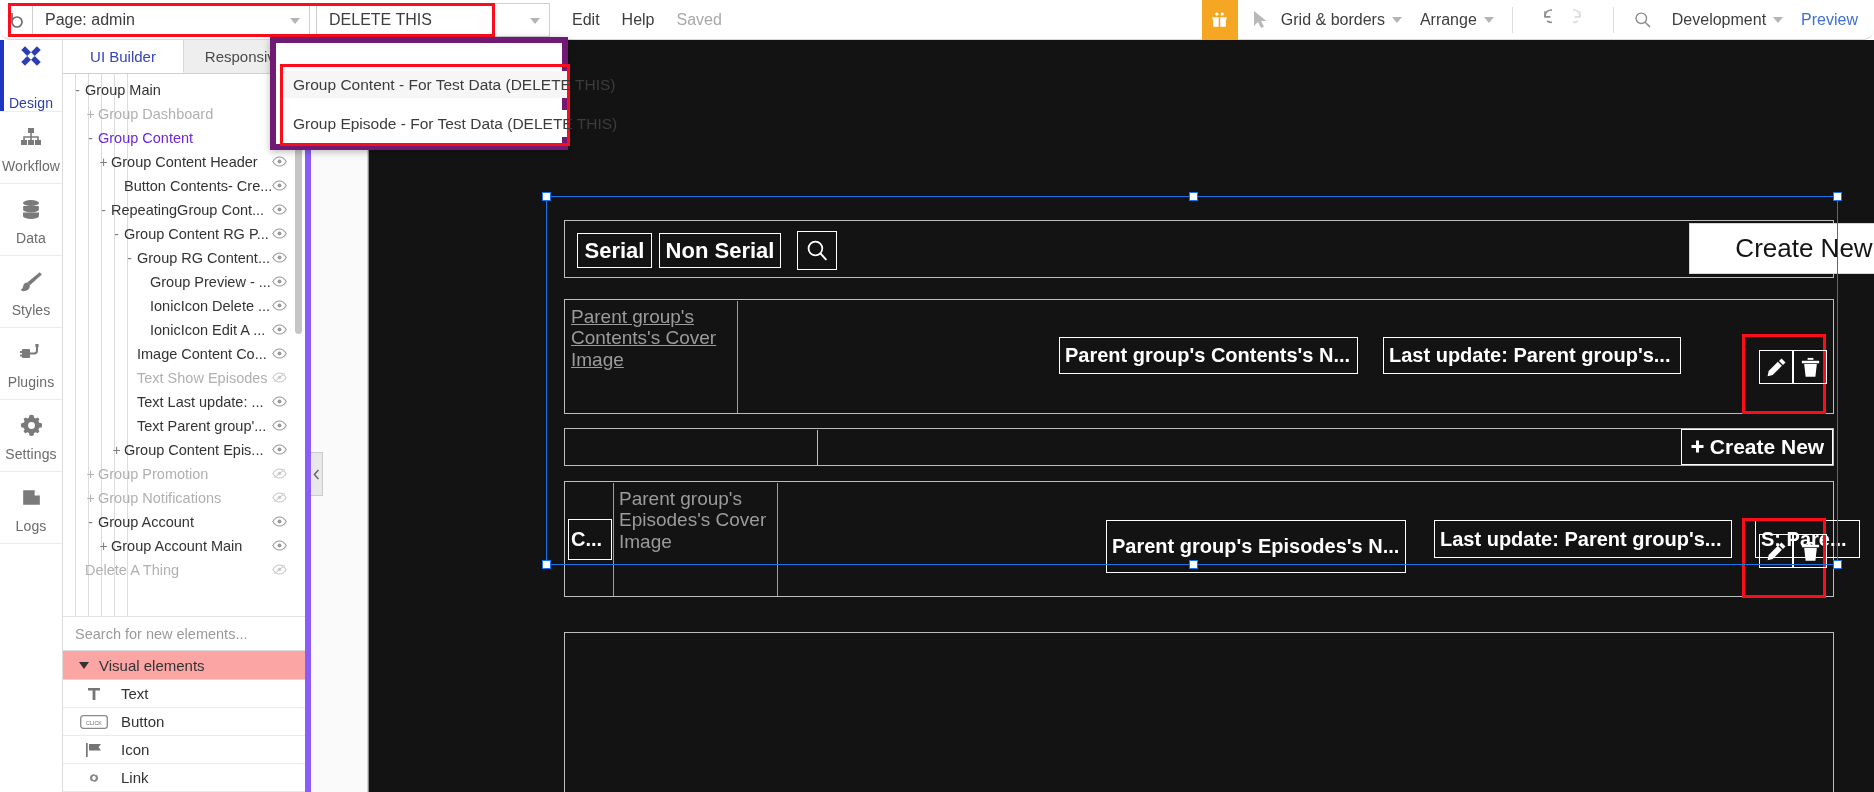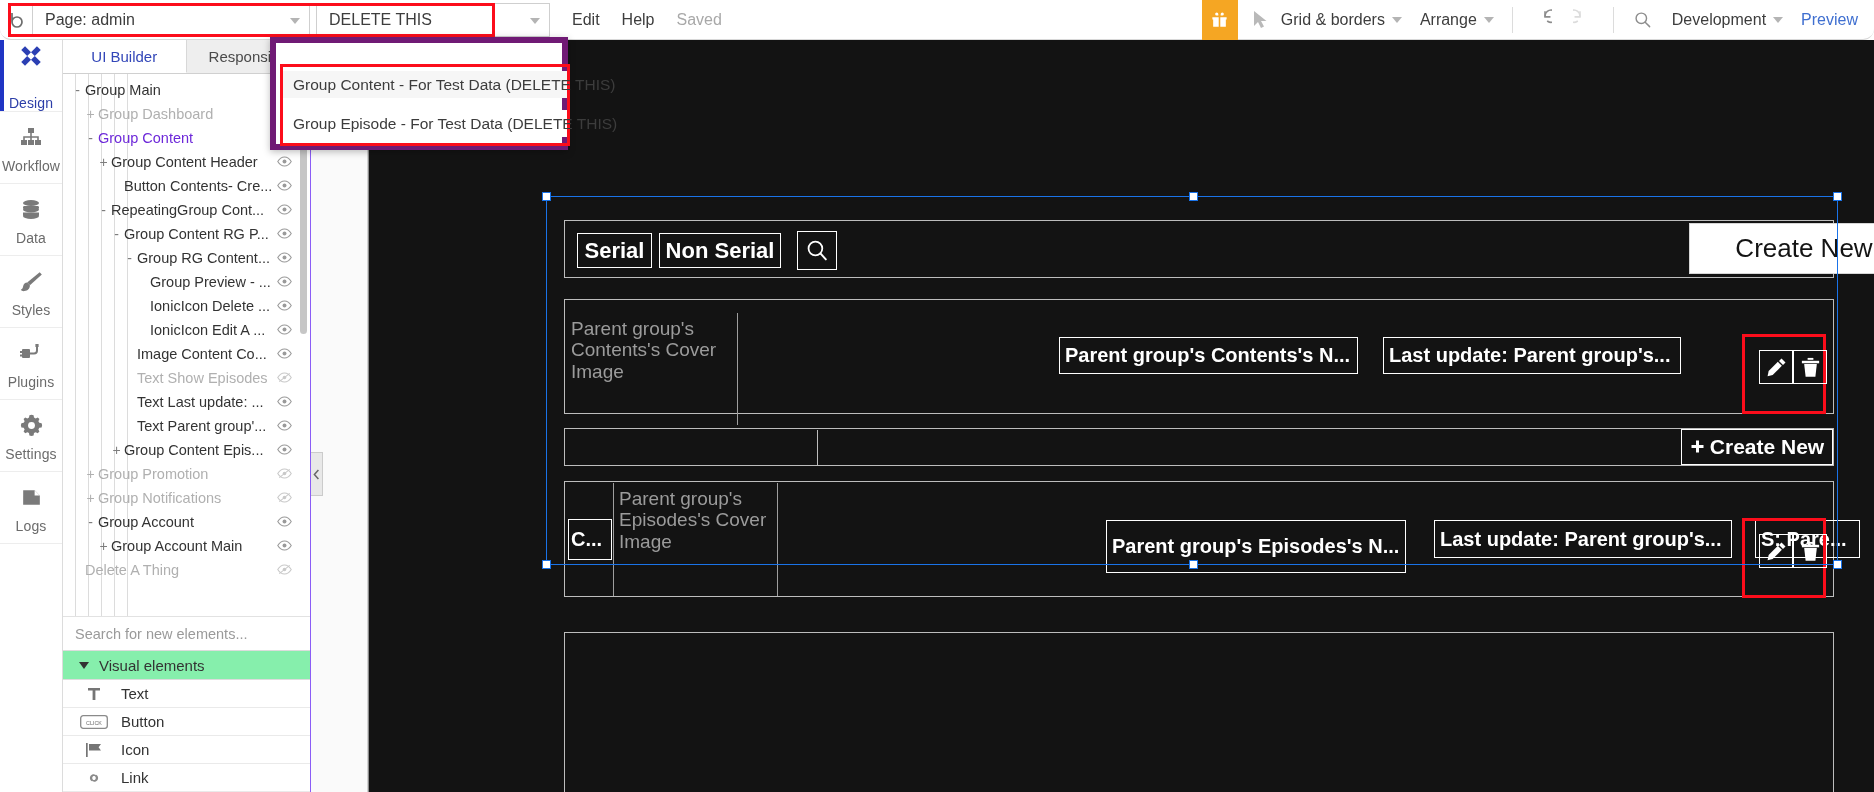--- a/index.html
+++ b/index.html
@@ -84,21 +84,21 @@
   .rail-item.active { color: #2c3ea8; gap: 24px; }
   .rail-item.active:before {
     content: ""; position: absolute; left: 0; top: 0; bottom: 0;
     width: 4px; background: #1f35c4;
   }
   .rail-gl { display: flex; align-items: center; justify-content: center; height: 32px; }
 
   
   .tree-panel {
     position: absolute; left: 63px; top: 40px; width: 248px; height: 752px;
-    background: #fff; border-right: 1px solid #8b5cf6;
+    background: #fff; border-right: 6px solid #8b5cf6;
     display: flex; flex-direction: column;
   }
   .tree-tabs { display: flex; height: 34px; border-bottom: 1px solid #d0d0d0; background:#f1f1f1;}
   .tree-tab {
     flex: 1 1 0; display: flex; align-items: center; justify-content: center;
     font-size: 15px; color: #4a4a4a; background: #eeeeee;
     border-right: 1px solid #d8d8d8;
   }
   .tree-tab.active { background: #fff; color: #3246b8; border-bottom: 1px solid #fff; }
   .tree-scroll { position: relative; flex: 1 1 auto; overflow: hidden; padding-top: 4px; }
@@ -124,21 +124,21 @@
   .tree-scrollbar {
     position: absolute; right: 3px; top: 30px; width: 7px; height: 230px;
     background: #c6c6c6; border-radius: 4px;
   }
   .tree-search {
     height: 34px; display: flex; align-items: center; padding: 0 12px;
     font-size: 14.5px; color: #9a9a9a; border-top: 1px solid #e2e2e2;
   }
   .ve-head {
     height: 30px; display: flex; align-items: center; gap: 10px;
-    padding-left: 16px; background: #86efac;
+    padding-left: 16px; background: #fca5a5;
     border-top: 1px solid #dcdcdc; border-bottom: 1px solid #dcdcdc;
     font-size: 15px; color: #333;
   }
   .ve-caret {
     width: 0; height: 0; border-left: 5px solid transparent;
     border-right: 5px solid transparent; border-top: 7px solid #333;
   }
   .pal-item {
     height: 28px; display: flex; align-items: center; gap: 12px;
     padding-left: 16px; font-size: 15px; color: #333;
@@ -196,23 +196,23 @@
   .btn-createnew {
     position: absolute; left: 1378px; top: 183px; width: 230px; height: 51px;
     background: #fff; border: 1px solid #d6d6d6;
     display: flex; align-items: center; justify-content: center;
     color: #141414; font-size: 26px;
   }
 
   
   .rg-content { left: 253px; top: 259px; width: 1270px; height: 115px; }
   .rg-cell-img {
-    position: absolute; left: 1px; top: 13px; width: 172px; height: 112px;
+    position: absolute; left: 1px; top: 1px; width: 172px; height: 112px;
     border-right: 1px solid #9e9e9e; color: #9b9b9b; font-size: 19px;
-    line-height: 1.12; padding: 5px 0 0 5px;
+    line-height: 1.12; padding: 5px 0 0 5px; text-decoration: underline;
   }
   .txt-box {
     position: absolute; border: 1px solid #fff; color: #fff;
     font-weight: bold; font-size: 20px; display: flex; align-items: center;
     padding-left: 5px; white-space: nowrap; overflow: hidden;
   }
   .c-name { left: 494px; top: 37px; width: 299px; height: 37px; }
   .c-upd  { left: 818px; top: 37px; width: 298px; height: 37px; }
 
   .hl-actions-1 {

